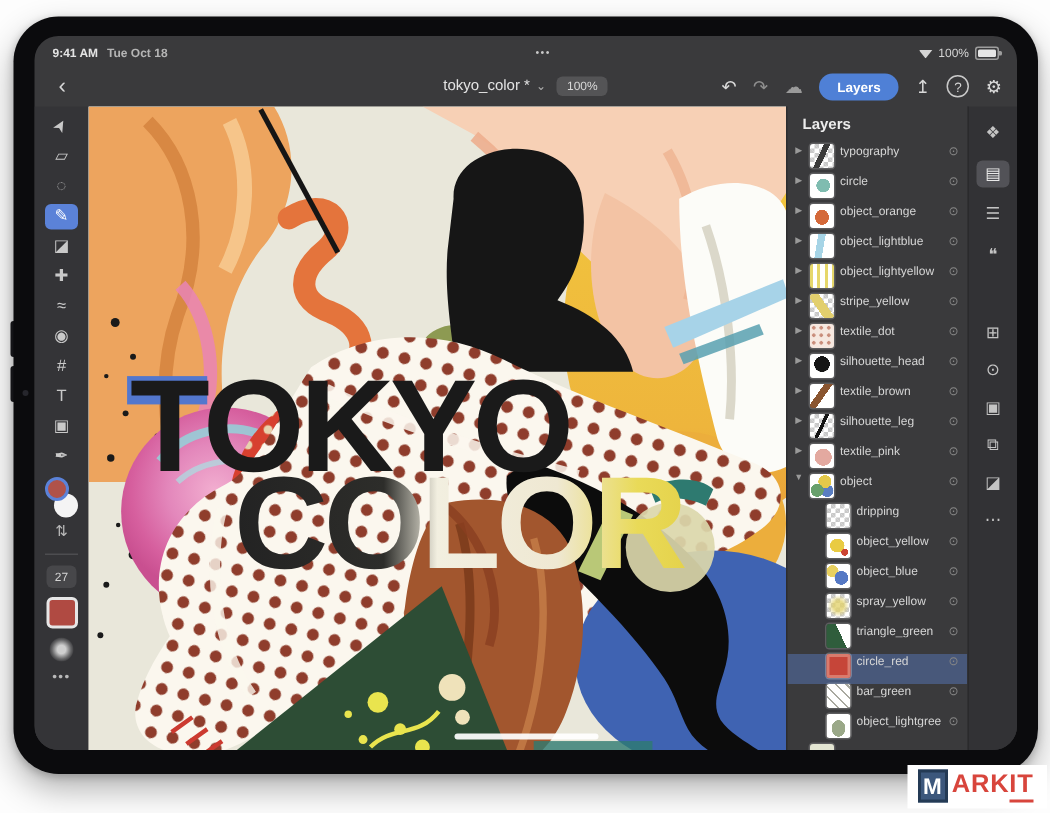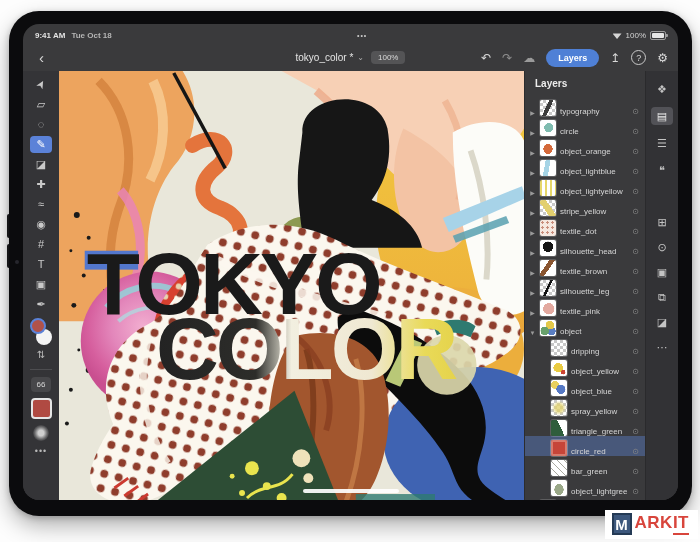--- a/index.html
+++ b/index.html
@@ -58,21 +58,21 @@
   .tool-more{color:#b9b9b9;font-size:9px;letter-spacing:1px;margin-top:2px;}
 
   
   .canvas{flex:1;position:relative;background:#e8e6d9;overflow:hidden;min-width:0;}
   .canvas svg{position:absolute;inset:0;width:100%;height:100%;}
   .art-title{font-family:"Liberation Sans",sans-serif;font-weight:bold;letter-spacing:-3px;}
 
   
   .layers{width:120px;flex:none;background:#3a3a3c;border-left:1px solid #2c2c2e;display:flex;flex-direction:column;padding-top:3px;overflow:hidden;}
   .layers-header{color:#ececec;font-size:10px;font-weight:bold;padding:4px 0 7px 10px;flex:none;}
-  .lrow{height:20px;flex:none;display:flex;align-items:flex-end;gap:4px;padding-left:4px;}
+  .lrow{height:20px;flex:none;display:flex;align-items:flex-start;gap:4px;padding-left:4px;}
   .lrow.selected{background:#48587a;}
   .lrow.child{padding-left:15px;}
   .caret{width:7px;flex:none;color:#9a9a9a;font-size:6px;text-align:center;}
   .thumb{width:16px;height:16px;border-radius:2px;flex:none;position:relative;overflow:hidden;background-color:#fff;box-shadow:0 0 0 1px rgba(255,255,255,.18);}
   .thumb::after{content:"";position:absolute;inset:0;}
   .lname{color:#d6d6d6;font-size:8px;flex:1;white-space:nowrap;overflow:hidden;}
   .leye{color:#868686;font-size:8px;padding-right:6px;flex:none;}
 
   
   .t-typography,.t-stripe-yellow,.t-silhouette-leg,.t-dripping,.t-spray-yellow{
@@ -179,21 +179,21 @@
             <div class="tool" data-name="type-tool">T</div>
             <div class="tool" data-name="place-image-tool">▣</div>
             <div class="tool" data-name="eyedropper-tool">✒</div>
           </div>
         <div class="well" data-name="color-well">
           <span class="back-c" data-name="secondary-color-swatch"></span>
           <span class="front-c" data-name="primary-color-swatch"></span>
         </div>
         <span class="tool swap" data-name="swap-colors-button">⇅</span>
         <div class="tool-div" data-name="tool-divider"></div>
-        <span class="size-badge" data-name="brush-size-badge">66</span>
+        <span class="size-badge" data-name="brush-size-badge">27</span>
         <span class="swatch" data-name="brush-color-swatch"></span>
         <span class="soft-blob" data-name="brush-softness-preview"></span>
         <span class="tool-more" data-name="tool-more-button">•••</span>
       </div>
 
       <div class="canvas" data-name="artwork-canvas">
         <svg viewBox="0 0 470 432" preserveAspectRatio="none" data-name="artwork">
           <defs>
             <pattern id="polka" width="15" height="15" patternUnits="userSpaceOnUse" patternTransform="rotate(14)">
               <rect width="15" height="15" fill="#fbf7ee"></rect>

